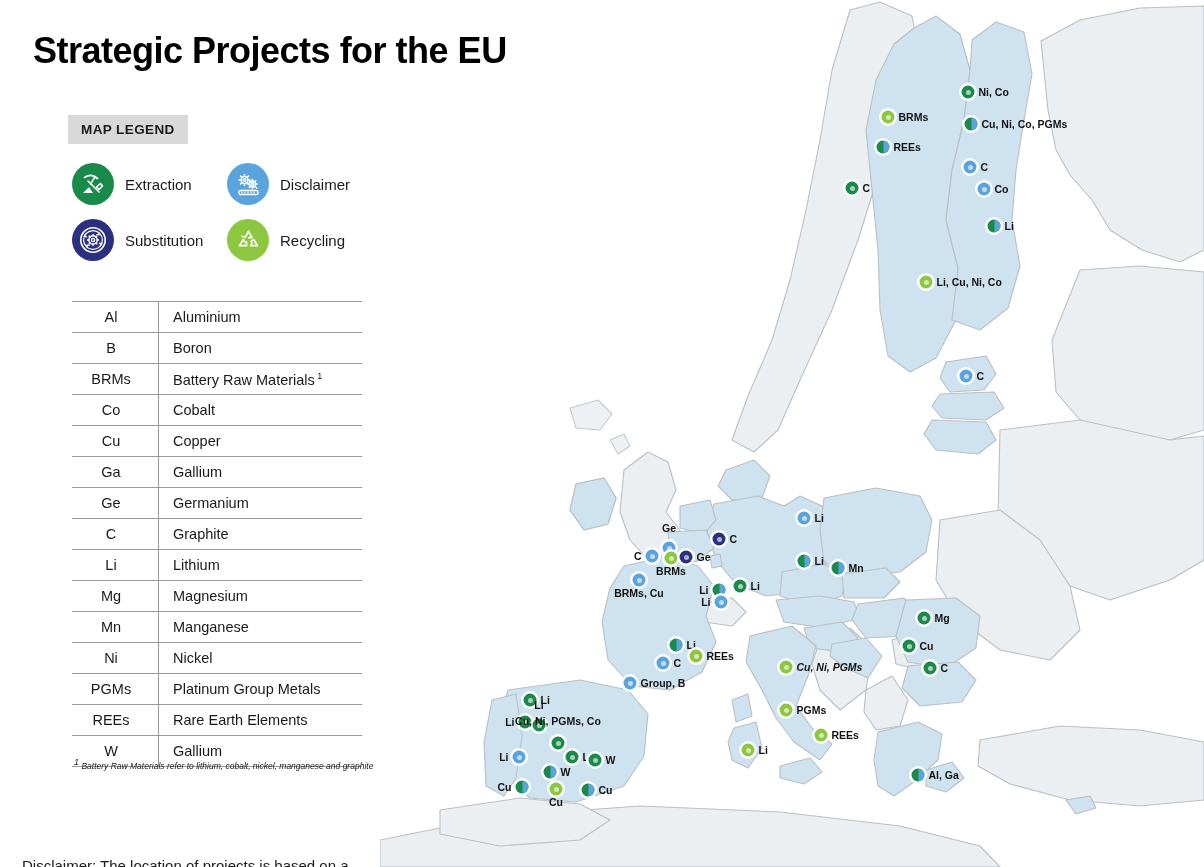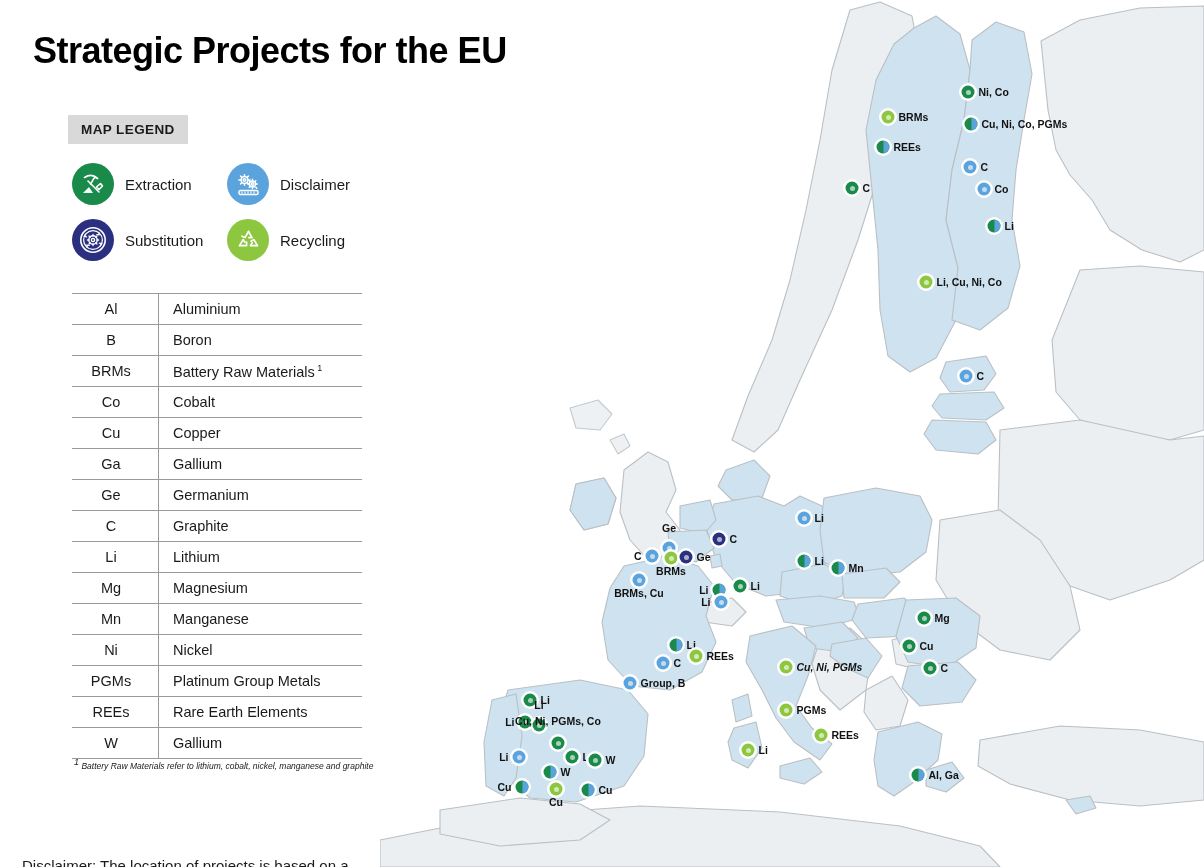--- a/index.html
+++ b/index.html
@@ -43,21 +43,21 @@
   .legend-ico{
     width:42px;height:42px;border-radius:50%;
     display:flex;align-items:center;justify-content:center;flex:0 0 auto;
   }
   .legend-lbl{
     margin-left:11px;font-size:15px;color:#1a1a1a;white-space:nowrap;
   }
 
   
   #abbrev-table{
-    position:absolute;left:72px;top:293px;width:290px;
+    position:absolute;left:72px;top:301px;width:290px;
     border-collapse:collapse;
   }
   #abbrev-table td{
     border-top:1px solid #9a9a9a;
     font-size:14.5px;color:#1a1a1a;
     padding:5.5px 0 5.5px 0;
     height:19px;
   }
   #abbrev-table tr:last-child td{border-bottom:1px solid #9a9a9a;}
   #abbrev-table td.abbr{

